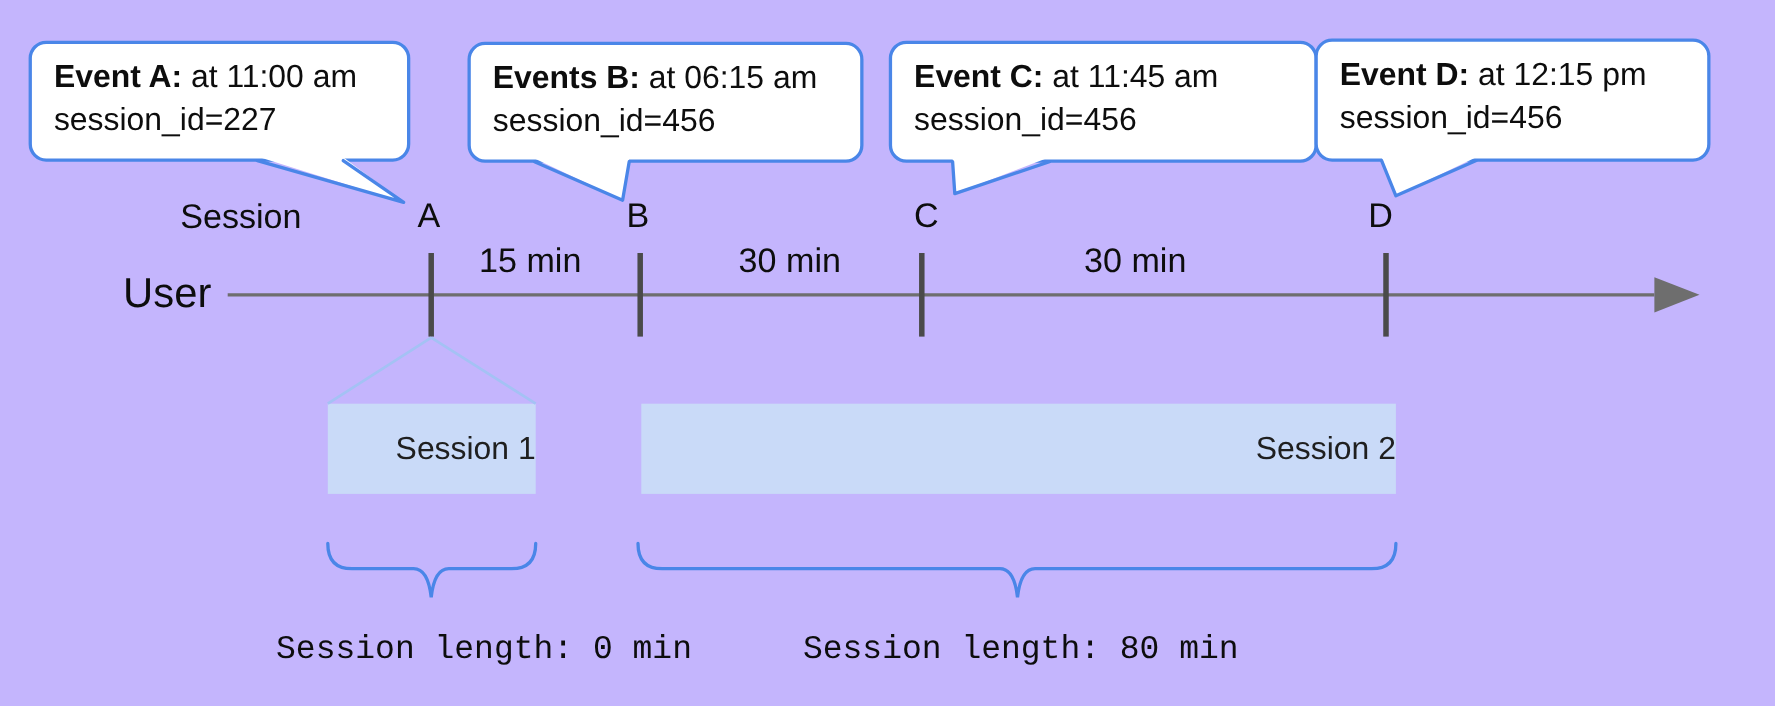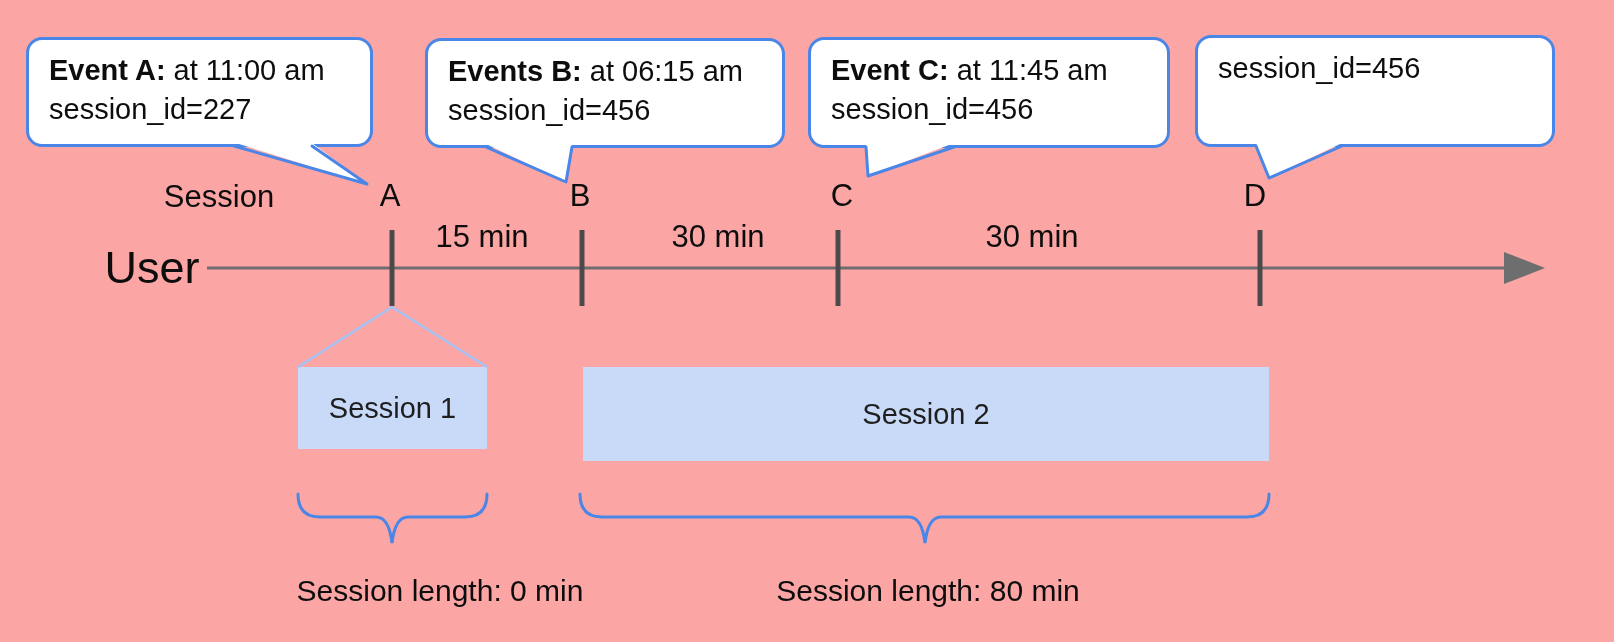--- a/index.html
+++ b/index.html
@@ -1,17 +1,17 @@
 <!DOCTYPE html>
 <html><head>
 <meta charset="utf-8">
 <style>
   html,body{margin:0;padding:0;background:#ffffff;}
   body{font-family:"Liberation Sans", sans-serif; color:#111;}
-  .canvas{position:relative;width:1614px;height:642px;background:#fca5a5;overflow:hidden;}
+  .canvas{position:relative;width:1614px;height:642px;background:#c4b5fd;overflow:hidden;}
 
   
   .bubble{
     position:absolute;
     background:#fff;
     border:3px solid #4a86e8;
     border-radius:16px;
     box-sizing:border-box;
     padding:11px 0 0 20px;
     font-size:29px;
@@ -19,62 +19,63 @@
     color:#0d0d0d;
     z-index:1;
   }
   .bubble b{font-weight:bold;}
   .bubble .time{margin-left:8px;}
 
   
   .session-box{
     position:absolute;
     background:#c9daf8;
-    display:flex;align-items:center;justify-content:center;
+    display:flex;align-items:center;justify-content:flex-end;
     font-size:29px;color:#1f1f1f;
     z-index:0;
   }
 
   .lbl{position:absolute;transform:translate(-50%,-50%);white-space:nowrap;color:#0d0d0d;z-index:3;}
   .lbl-events{font-size:31px;}
   .lbl-marker{font-size:31px;}
-  .lbl-user{font-size:45px;}
+  .lbl-user{font-size:38px;}
   .lbl-interval{font-size:31px;}
-  .lbl-length{font-size:30px;}
+  .lbl-length{font-size:30px;font-family:Liberation Mono, monospace;}
 
   svg.overlay{position:absolute;left:0;top:0;width:1614px;height:642px;z-index:2;}
 </style>
 </head>
 <body>
 
 <div class="canvas">
 
   <div class="bubble" style="left:26px;top:37px;width:347px;height:110px">
     <div><b>Event A:</b><span class="time">at 11:00 am</span></div>
     <div>session_id=227</div>
   </div>
 
   <div class="bubble" style="left:425px;top:38px;width:360px;height:110px">
     <div><b>Events B:</b><span class="time">at 06:15 am</span></div>
     <div>session_id=456</div>
   </div>
 
-  <div class="bubble" style="left:808px;top:37px;width:362px;height:111px">
+  <div class="bubble" style="left:808px;top:37px;width:390px;height:111px">
     <div><b>Event C:</b><span class="time">at 11:45 am</span></div>
     <div>session_id=456</div>
   </div>
 
   <div class="bubble" style="left:1195px;top:35px;width:360px;height:112px">
+    <div><b>Event D:</b><span class="time">at 12:15 pm</span></div>
     <div>session_id=456</div>
   </div>
 
   <div class="session-box" style="left:298px;top:367px;width:189px;height:82px">
     <span>Session 1</span>
   </div>
-  <div class="session-box" style="left:583px;top:367px;width:686px;height:94px">
+  <div class="session-box" style="left:583px;top:367px;width:686px;height:82px">
     <span>Session 2</span>
   </div>
 
   <div class="lbl lbl-events" style="left:219px;top:197px">Session</div>
   <div class="lbl lbl-marker" style="left:390px;top:196px">A</div>
   <div class="lbl lbl-marker" style="left:580px;top:196px">B</div>
   <div class="lbl lbl-marker" style="left:842px;top:196px">C</div>
   <div class="lbl lbl-marker" style="left:1255px;top:196px">D</div>
   <div class="lbl lbl-user" style="left:152px;top:268px">User</div>
   <div class="lbl lbl-interval" style="left:482px;top:237px">15 min</div>

